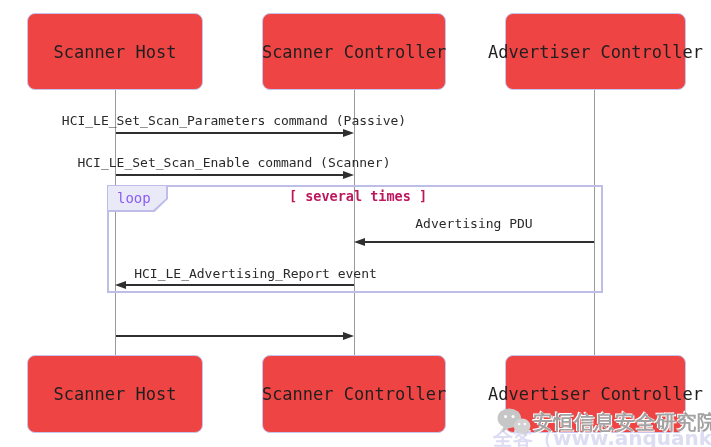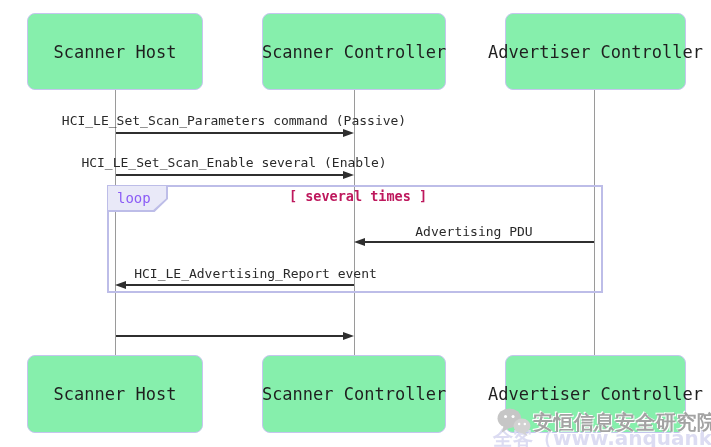--- a/index.html
+++ b/index.html
@@ -5,21 +5,21 @@
   html,body{margin:0;padding:0;background:#ffffff;}
   #stage{
     position:relative;
     width:711px;height:447px;
     background:#ffffff;
     overflow:hidden;
     font-family:"DejaVu Sans Mono", monospace;
   }
   .pbox{
     position:absolute;
-    background:#86efac;
+    background:#ef4444;
     border:1px solid #c5c5ee;
     border-radius:8px;
     display:flex;align-items:center;justify-content:center;
     font-size:17px;color:#1f1f1f;
     white-space:nowrap;
     box-sizing:border-box;
     overflow:visible;
     text-align:center;
   }
   .lifeline{
@@ -106,31 +106,31 @@
     <span>Scanner Controller</span>
   </div>
   <div class="pbox" style="left:505px;top:13px;width:181px;height:77px;">
     <span>Advertiser Controller</span>
   </div>
 
   <div class="msg-label" style="left:234px;top:113px;">HCI_LE_Set_Scan_Parameters command (Passive)</div>
   <div class="arrow-line" style="left:116px;top:132px;width:229px;"></div>
   <div class="arrow-head right" style="left:343px;top:128.5px;"></div>
 
-  <div class="msg-label" style="left:234px;top:155px;">HCI_LE_Set_Scan_Enable several (Enable)</div>
+  <div class="msg-label" style="left:234px;top:155px;">HCI_LE_Set_Scan_Enable command (Scanner)</div>
   <div class="arrow-line" style="left:116px;top:174px;width:229px;"></div>
   <div class="arrow-head right" style="left:343px;top:170.5px;"></div>
 
   <div class="loop-frame"></div>
   <div class="loop-tab-outer"></div>
   <div class="loop-tab-inner"></div>
   <div class="loop-label">loop</div>
   <div class="loop-condition">[ several times ]</div>
 
-  <div class="msg-label" style="left:474px;top:224px;">Advertising PDU</div>
+  <div class="msg-label" style="left:474px;top:216px;">Advertising PDU</div>
   <div class="arrow-line" style="left:364px;top:241px;width:230px;"></div>
   <div class="arrow-head left" style="left:354px;top:237.5px;"></div>
 
   <div class="msg-label" style="left:234px;top:266px;padding-left:43px;">HCI_LE_Advertising_Report event</div>
   <div class="arrow-line" style="left:125px;top:284px;width:229px;"></div>
   <div class="arrow-head left" style="left:115px;top:280.5px;"></div>
 
   <div class="arrow-line" style="left:116px;top:335px;width:229px;"></div>
   <div class="arrow-head right" style="left:343px;top:331.5px;"></div>
 

